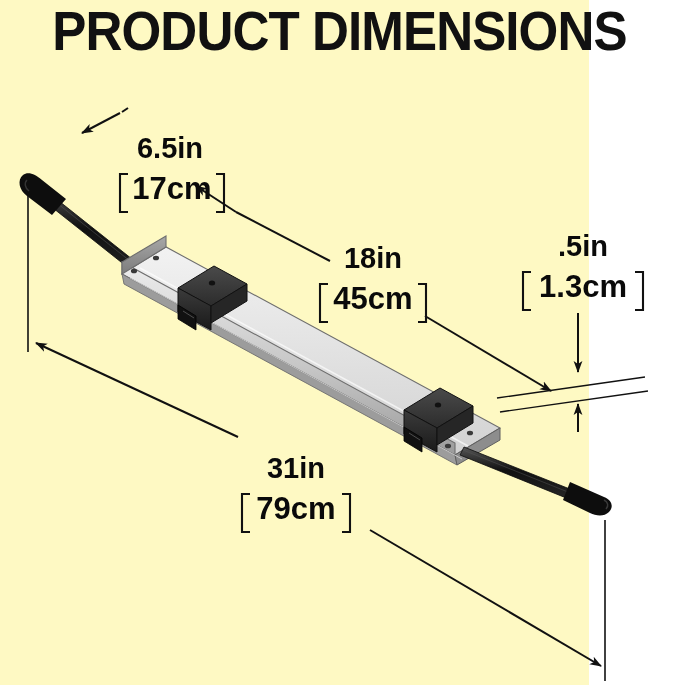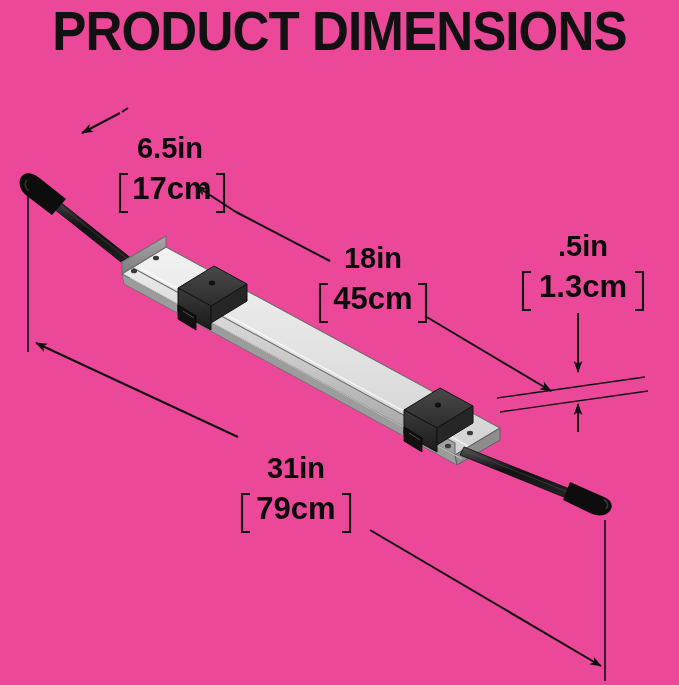--- a/index.html
+++ b/index.html
@@ -9,23 +9,23 @@
   }
   body {
     width: 679px;
     height: 685px;
     font-family: "Liberation Sans", sans-serif;
     overflow: hidden;
     position: relative;
   }
   #stage {
     position: relative;
-    width: 679px;
+    width: 589px;
     height: 685px;
-    background: #ec4899;
+    background: #fef9c3;
   }
   .title {
     position: absolute;
     left: 0;
     top: 0;
     width: 679px;
     text-align: center;
     font-family: "Liberation Sans", sans-serif;
     font-weight: bold;
     font-size: 55px;

